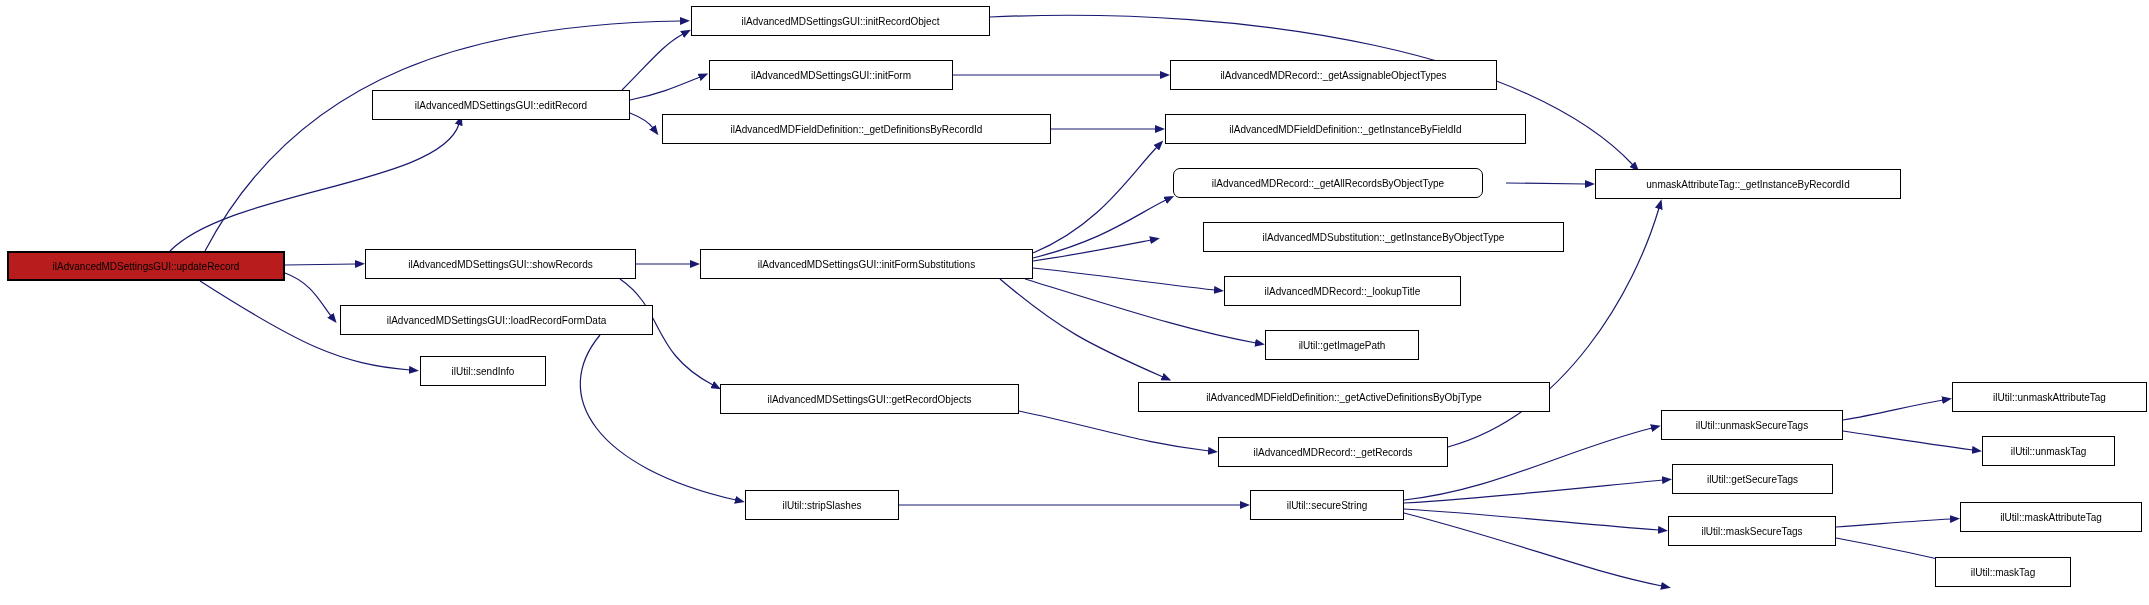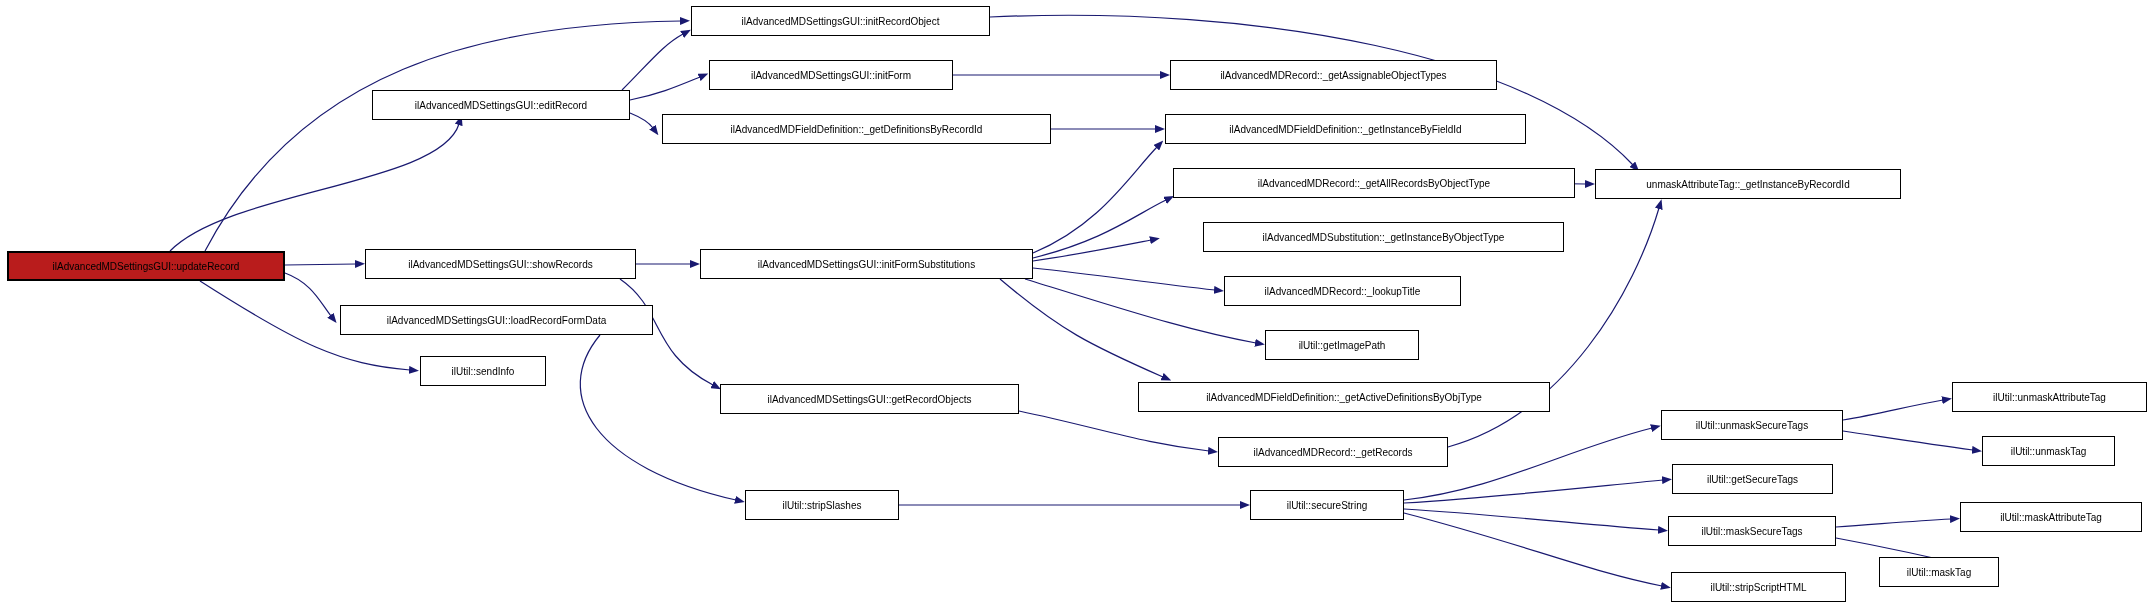--- a/index.html
+++ b/index.html
@@ -62,29 +62,28 @@
     <div class="node" style="left: 340px; top: 305px; width: 313px;">ilAdvancedMDSettingsGUI::loadRecordFormData</div>
     <div class="node" style="left: 420px; top: 356px; width: 126px;">ilUtil::sendInfo</div>
     <div class="node" style="left: 691px; top: 6px; width: 299px;">ilAdvancedMDSettingsGUI::initRecordObject</div>
     <div class="node" style="left: 709px; top: 60px; width: 244px;">ilAdvancedMDSettingsGUI::initForm</div>
     <div class="node" style="left: 662px; top: 114px; width: 389px;">ilAdvancedMDFieldDefinition::_getDefinitionsByRecordId</div>
     <div class="node" style="left: 700px; top: 249px; width: 333px;">ilAdvancedMDSettingsGUI::initFormSubstitutions</div>
     <div class="node" style="left: 720px; top: 384px; width: 299px;">ilAdvancedMDSettingsGUI::getRecordObjects</div>
     <div class="node" style="left: 745px; top: 490px; width: 154px;">ilUtil::stripSlashes</div>
     <div class="node" style="left: 1170px; top: 60px; width: 327px;">ilAdvancedMDRecord::_getAssignableObjectTypes</div>
     <div class="node" style="left: 1165px; top: 114px; width: 361px;">ilAdvancedMDFieldDefinition::_getInstanceByFieldId</div>
-    <div class="node" style="left: 1173px; top: 168px; width: 402px;">ilAdvancedMDRecord::_getAllRecordsByObjectType</div>
+    <div class="node" style="left: 1173px; top: 168px; width: 310px; border-radius: 7px;">ilAdvancedMDRecord::_getAllRecordsByObjectType</div>
     <div class="node" style="left: 1160px; top: 222px; width: 361px; margin-left: 43px;">ilAdvancedMDSubstitution::_getInstanceByObjectType</div>
     <div class="node" style="left: 1224px; top: 276px; width: 237px;">ilAdvancedMDRecord::_lookupTitle</div>
     <div class="node" style="left: 1265px; top: 330px; width: 154px;">ilUtil::getImagePath</div>
     <div class="node" style="left: 1138px; top: 382px; width: 412px;">ilAdvancedMDFieldDefinition::_getActiveDefinitionsByObjType</div>
     <div class="node" style="left: 1218px; top: 437px; width: 230px;">ilAdvancedMDRecord::_getRecords</div>
     <div class="node" style="left: 1250px; top: 490px; width: 154px;">ilUtil::secureString</div>
     <div class="node" style="left: 1595px; top: 169px; width: 306px;">unmaskAttributeTag::_getInstanceByRecordId</div>
     <div class="node" style="left: 1661px; top: 410px; width: 182px;">ilUtil::unmaskSecureTags</div>
     <div class="node" style="left: 1672px; top: 464px; width: 161px;">ilUtil::getSecureTags</div>
     <div class="node" style="left: 1668px; top: 516px; width: 168px;">ilUtil::maskSecureTags</div>
-    <div class="node" style="left: 1671px; top: 572px; width: 175px;">ilUtil::stripScriptHTML</div>
     <div class="node" style="left: 1952px; top: 382px; width: 195px;">ilUtil::unmaskAttributeTag</div>
     <div class="node" style="left: 1982px; top: 436px; width: 133px;">ilUtil::unmaskTag</div>
     <div class="node" style="left: 1960px; top: 502px; width: 182px;">ilUtil::maskAttributeTag</div>
-    <div class="node" style="left: 1879px; top: 557px; width: 120px;">ilUtil::maskTag</div>
+    <div class="node" style="left: 1935px; top: 557px; width: 136px;">ilUtil::maskTag</div>
   </div>
 
 </body></html>

